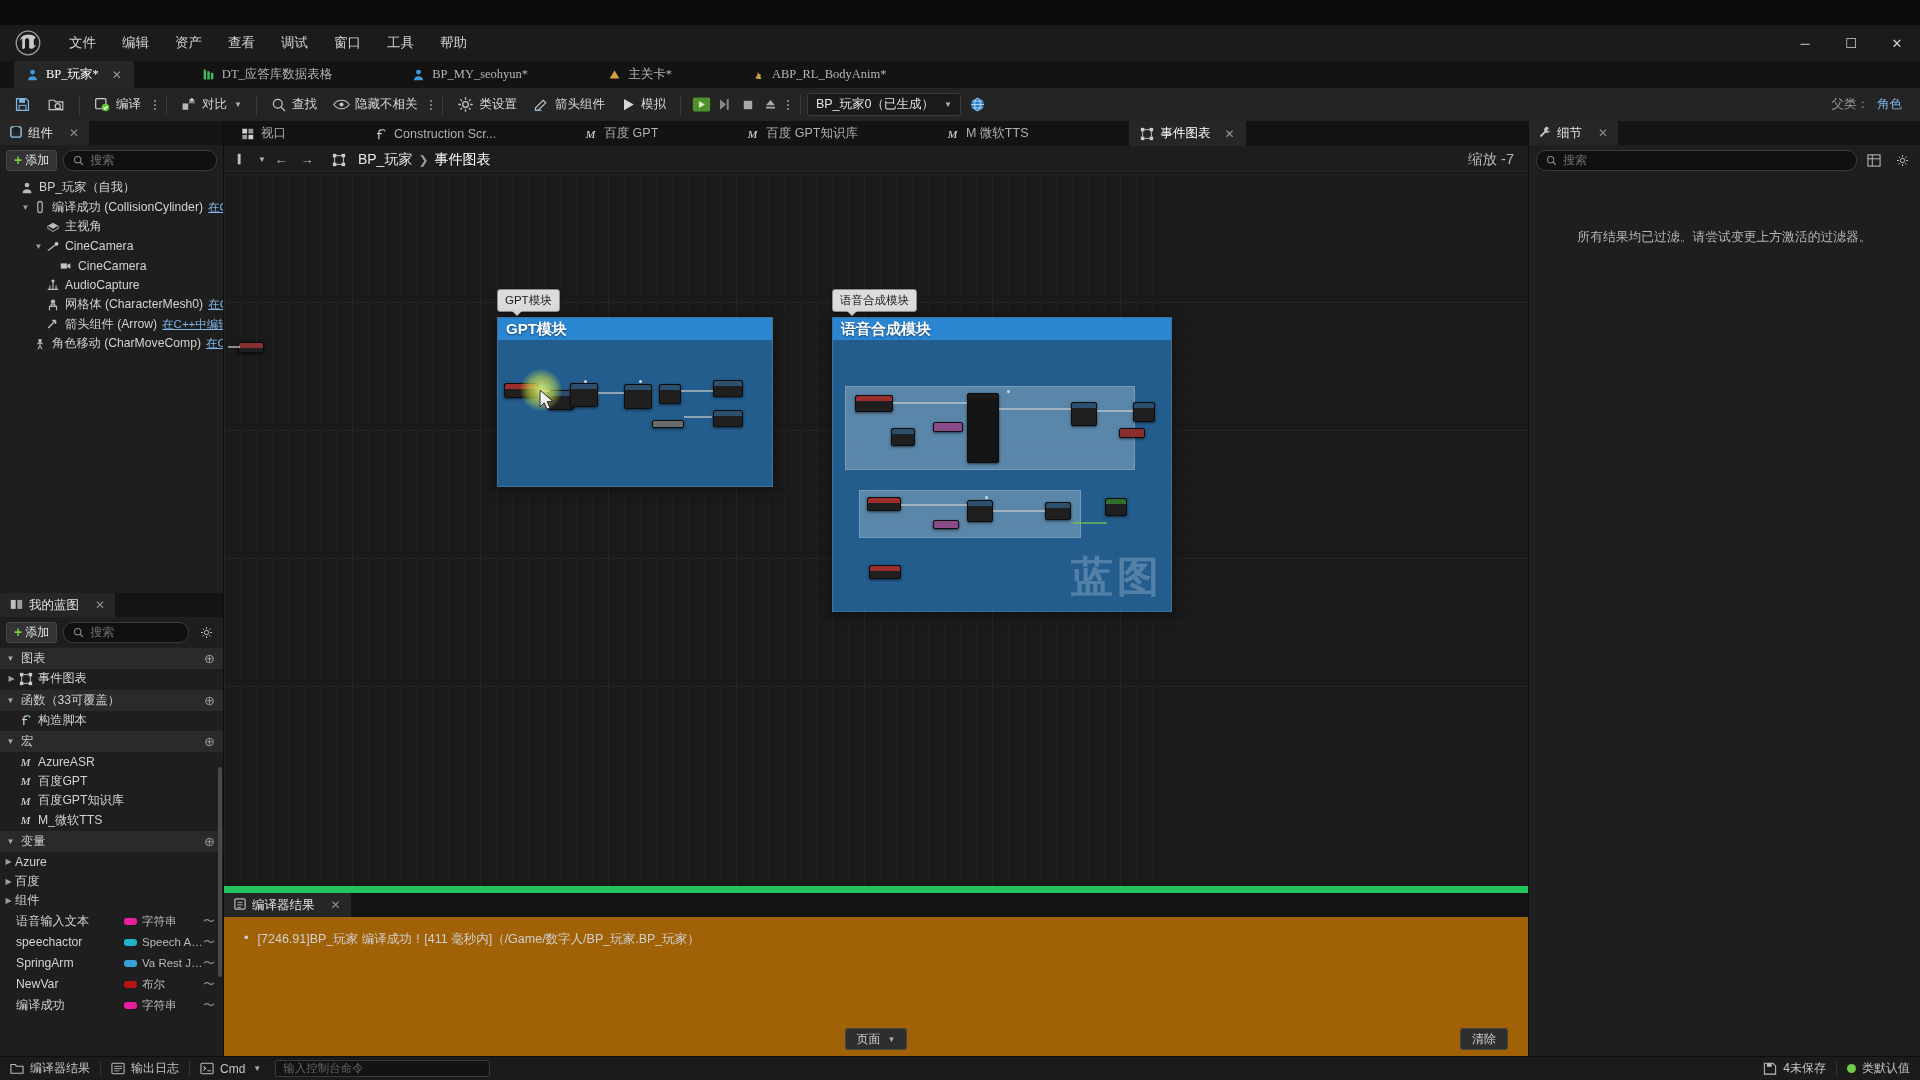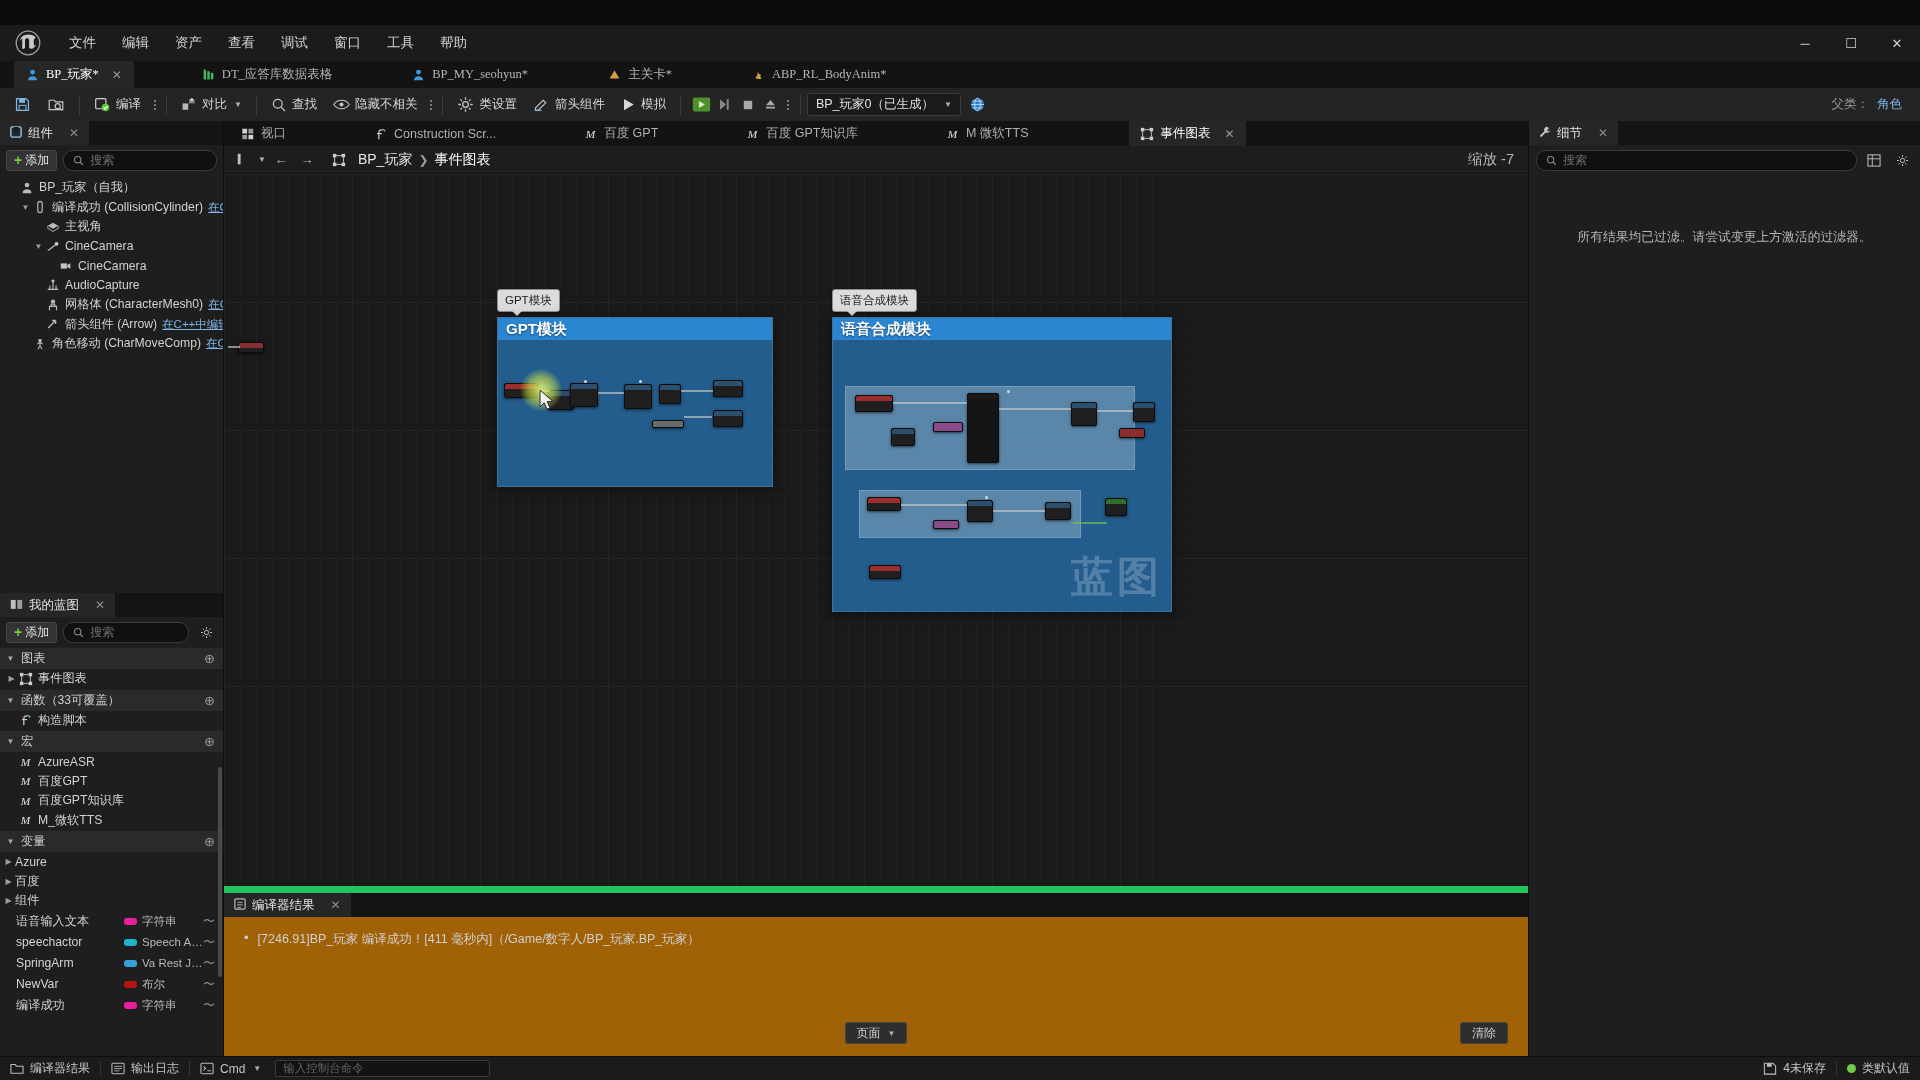--- a/index.html
+++ b/index.html
@@ -107,21 +107,21 @@
   #glow{position:absolute;width:42px;height:42px;border-radius:50%;
         background:radial-gradient(circle,rgba(222,240,110,.95) 0%,rgba(200,224,70,.55) 45%,rgba(180,200,50,0) 72%);}
   #wmark{position:absolute;font-size:42px;font-weight:bold;color:rgba(255,255,255,.22);letter-spacing:4px;}
 
   
   #results{height:170px;background:#a16207;border-top:7px solid #22c55e;display:flex;flex-direction:column;}
   #res-tabbar{height:24px;background:#141414;display:flex;align-items:flex-end;}
   #res-body{flex:1;position:relative;padding:14px 20px;font-size:12.5px;color:#cfcfcf;}
   .bullet{display:flex;gap:9px;align-items:flex-start;}
   .bullet .dot{color:#cfcfcf;font-size:13px;line-height:1.1;}
-  #res-foot{height:34px;display:flex;align-items:flex-start;justify-content:center;position:relative;}
+  #res-foot{height:34px;display:flex;align-items:center;justify-content:center;position:relative;}
   .smallbtn{height:22px;background:#2e2e2e;border:1px solid #414141;border-radius:3px;display:flex;align-items:center;
             gap:5px;padding:0 11px;color:#cfcfcf;font-size:12px;}
   #clearbtn{position:absolute;right:20px;}
 
   
   #rightcol{width:392px;flex:0 0 392px;background:#1e1e1e;border-left:1px solid #0f0f0f;display:flex;flex-direction:column;}
   .det-head{height:30px;display:flex;align-items:center;gap:6px;padding:0 7px;}
   .det-ic{width:22px;height:21px;display:flex;align-items:center;justify-content:center;color:#bdbdbd;font-size:13px;}
   #det-msg{padding:52px 20px 0;text-align:center;font-size:12.8px;color:#b6b6b6;line-height:1.6;}
 

